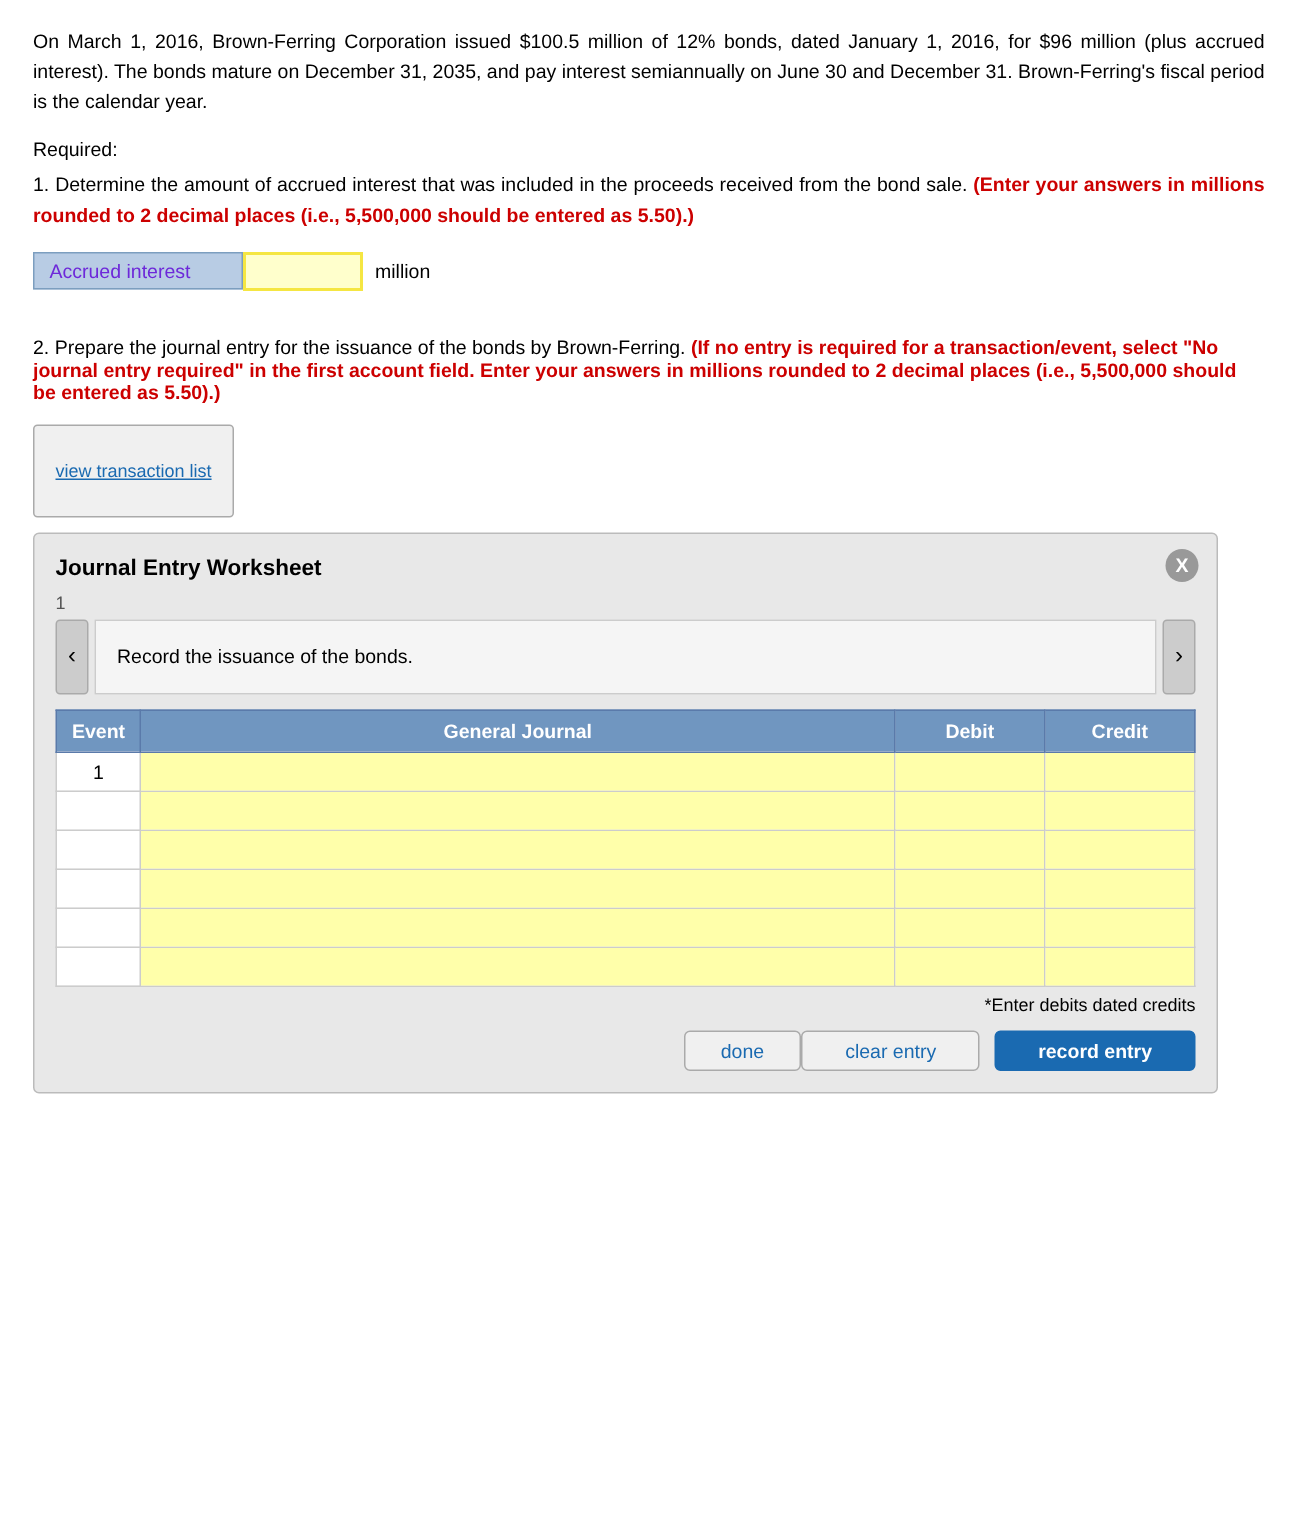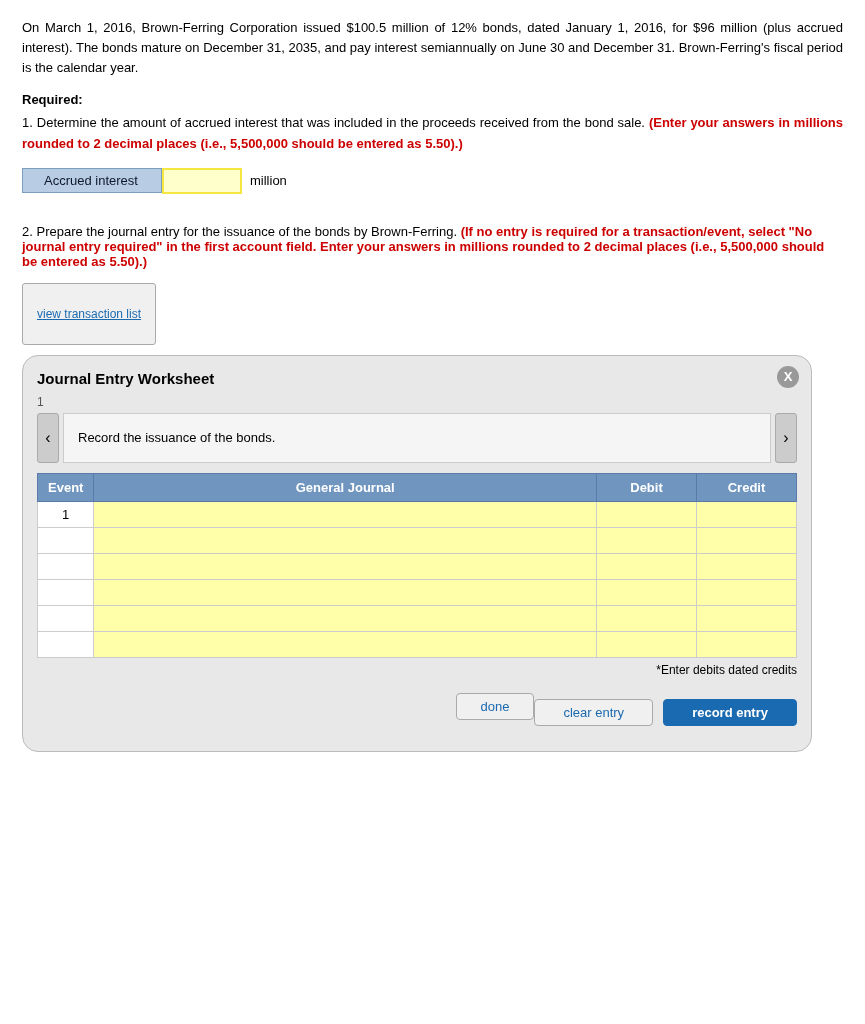--- a/index.html
+++ b/index.html
@@ -11,21 +11,21 @@
       width: 865px;
       min-height: 1024px;
       padding: 18px 22px;
     }
     .intro-text {
       text-align: justify;
       line-height: 1.55;
       margin-bottom: 14px;
     }
     .required-label {
-      font-weight: bold;
+      font-weight: normal;
       margin-bottom: 6px;
     }
     .question-block {
       margin-bottom: 18px;
     }
     .question-block p {
       text-align: justify;
       line-height: 1.55;
     }
     .red-text {
@@ -34,23 +34,23 @@
     }
     .accrued-row {
       display: flex;
       align-items: center;
       margin-top: 14px;
       gap: 0;
     }
     .accrued-label {
       background: #b8cce4;
       border: 1px solid #7c9ebf;
-      padding: 4px 21px;
-      font-size: 13px;
-      color: #0f172a;
+      padding: 4px 10px;
+      font-size: 13px;
+      color: #6d28d9;
       min-width: 140px;
     }
     .accrued-input {
       border: 2px solid #f5e642;
       background: #ffffcc;
       width: 80px;
       height: 26px;
       outline: none;
       font-size: 13px;
       padding: 2px 4px;
@@ -74,23 +74,23 @@
       color: #1a6ab1;
       padding: 23px 14px;
       font-size: 12px;
       cursor: pointer;
       border-radius: 3px;
       text-decoration: underline;
     }
 
     .journal-worksheet {
       border: 1px solid #bbb;
-      border-radius: 16px;
+      border-radius: 4px;
       background: #e8e8e8;
-      padding: 14px 14px 25px 14px;
+      padding: 14px 14px 14px 14px;
       position: relative;
       max-width: 790px;
     }
     .journal-title {
       font-weight: bold;
       font-size: 15px;
       margin-bottom: 8px;
     }
     .close-btn {
       position: absolute;
@@ -216,21 +216,20 @@
       color: #fff;
       padding: 5px 28px;
       font-size: 13px;
       cursor: pointer;
       border-radius: 4px;
       font-weight: bold;
     }
     .right-btns {
       display: flex;
       gap: 10px;
-      margin-top: 12px;
     }
   </style>
 </head>
 <body>
 
 <p class="intro-text">On March 1, 2016, Brown-Ferring Corporation issued $100.5 million of 12% bonds, dated January 1, 2016, for $96 million (plus accrued interest). The bonds mature on December 31, 2035, and pay interest semiannually on June 30 and December 31. Brown-Ferring's fiscal period is the calendar year.</p>
 
 <p class="required-label">Required:</p>
 
 <div class="question-block">

